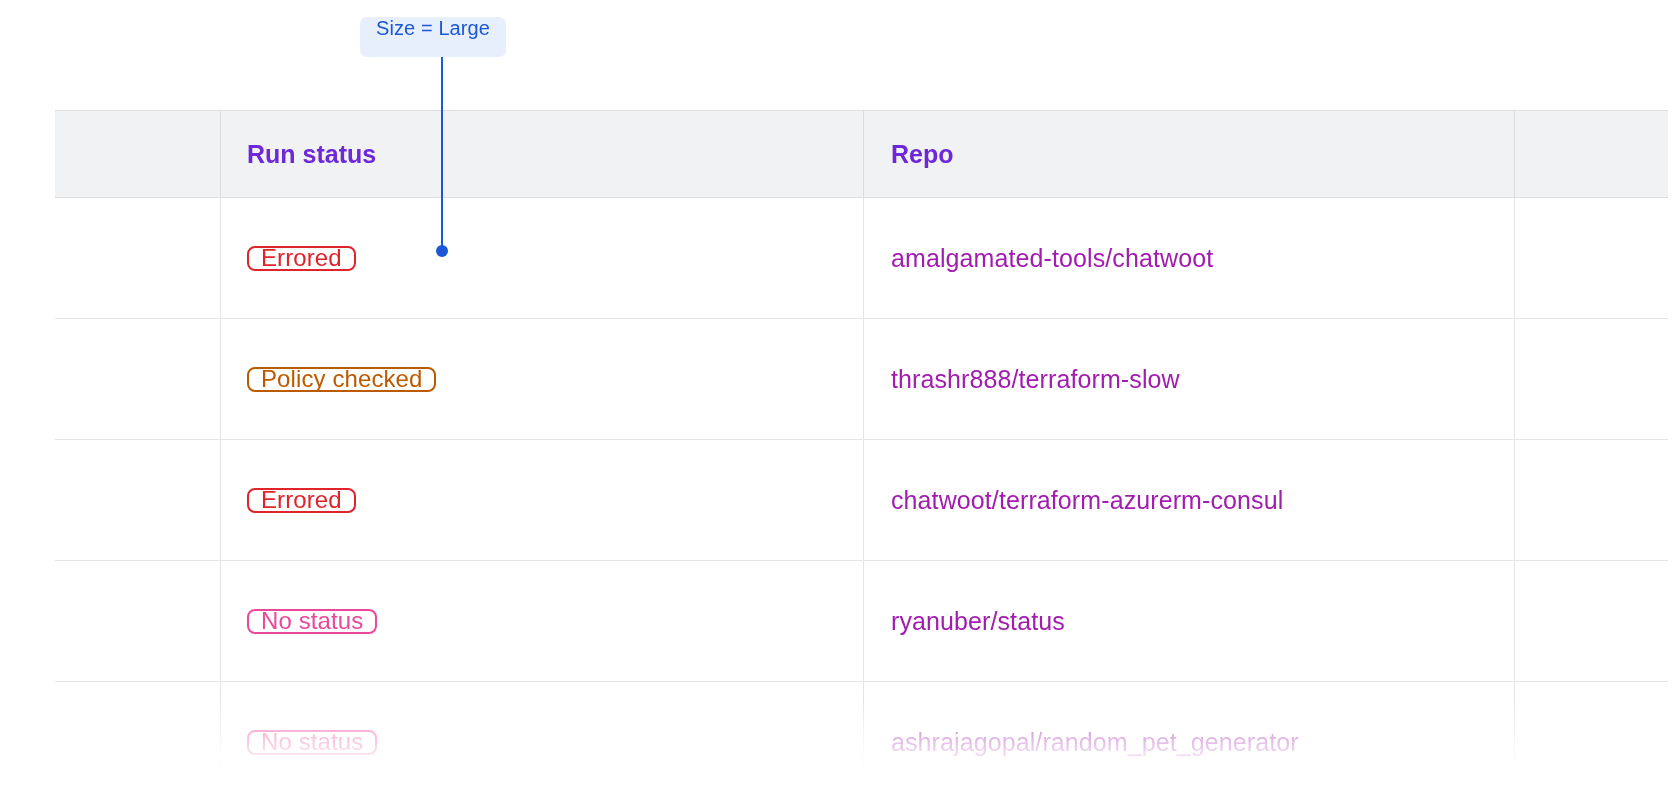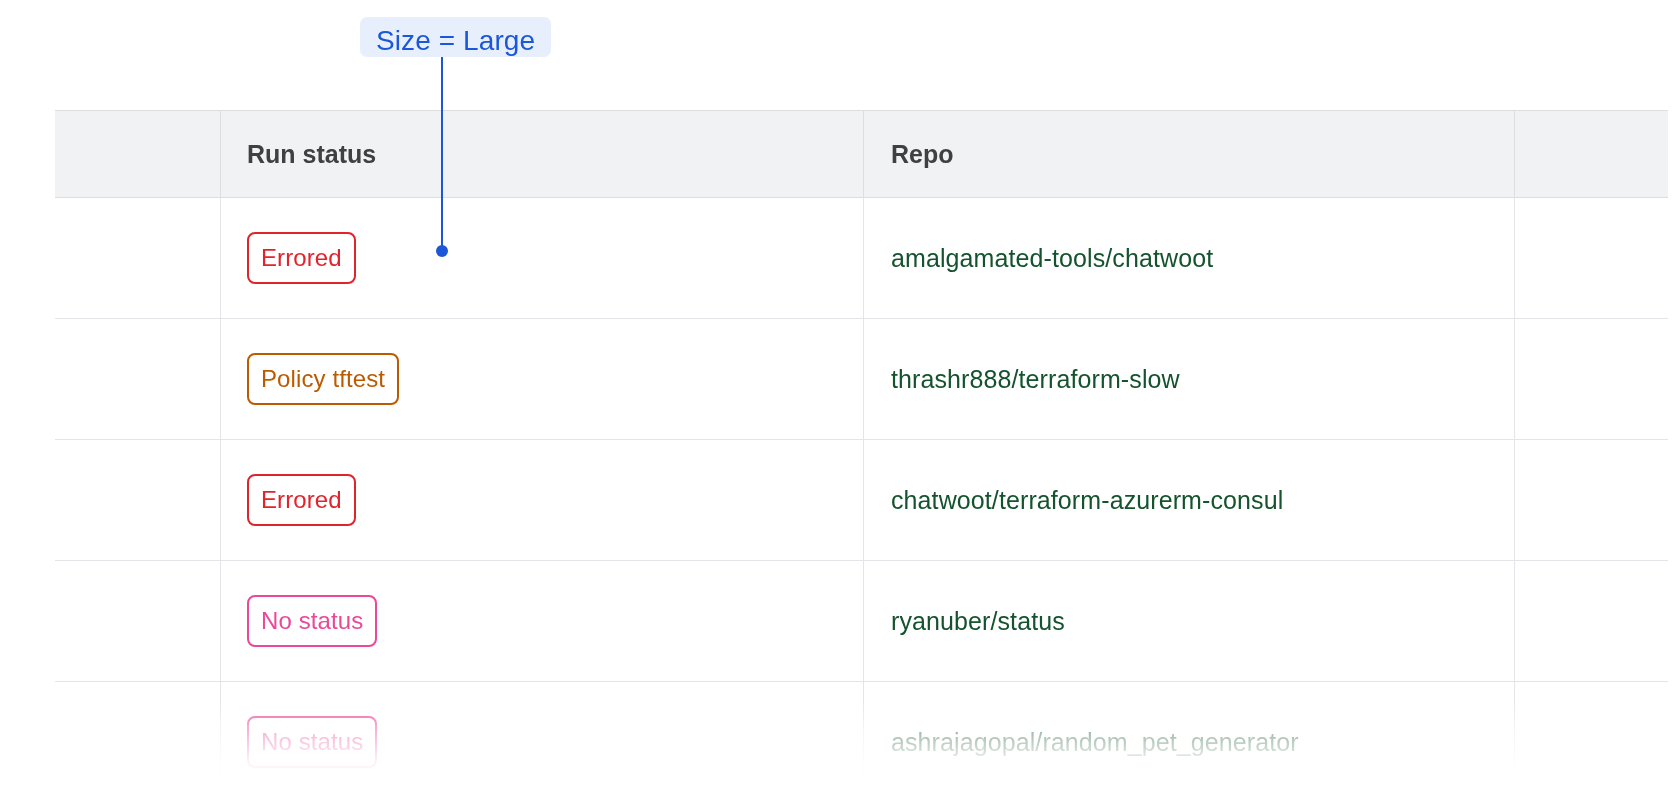--- a/index.html
+++ b/index.html
@@ -23,26 +23,26 @@
     height: 788px;
     pointer-events: none;
     z-index: 10;
   }
   .annotation-badge {
     position: absolute;
     left: 360px;
     top: 17px;
     height: 40px;
     display: flex;
-    align-items: flex-end;
+    align-items: flex-start;
     padding: 0 16px;
     background: #e8effc;
     border-radius: 7px;
     color: #1b57d6;
-    font-size: 28px;
+    font-size: 20px;
     letter-spacing: 0.1px;
     white-space: nowrap;
     pointer-events: auto;
   }
   .annotation-line {
     position: absolute;
     left: 441px;
     top: 57px;
     width: 2px;
     height: 194px;
@@ -74,21 +74,21 @@
     border-collapse: collapse;
     table-layout: fixed;
   }
   table.data-table thead th {
     background: #f1f2f3;
     height: 86px;
     border-top: 1px solid #dcdee0;
     border-bottom: 1px solid #dcdee0;
     font-size: 25px;
     font-weight: bold;
-    color: #404040;
+    color: #6d28d9;
     text-align: left;
     padding: 0;
     vertical-align: middle;
   }
   table.data-table tbody td {
     height: 120px;
     border-bottom: 1px solid #e4e5e8;
     padding: 0;
     vertical-align: middle;
     background: #ffffff;
@@ -110,31 +110,31 @@
 
   .th-inner { padding-left: 192px; }
   th.col-status .th-inner { padding-left: 26px; }
   th.col-repo   .th-inner { padding-left: 27px; }
 
   .cell-pad-status { padding-left: 26px; }
   .cell-pad-repo   { padding-left: 27px; }
 
   .repo-text {
     font-size: 25px;
-    color: #14532d;
+    color: #a21caf;
     letter-spacing: 0.1px;
     white-space: nowrap;
   }
 
   
   .status-badge {
     display: inline-flex;
     align-items: center;
     justify-content: center;
-    height: 52px;
+    height: 25px;
     padding: 0 12px;
     border-radius: 8px;
     border: 2px solid currentColor;
     font-size: 24px;
     letter-spacing: 0.1px;
     white-space: nowrap;
     background: #ffffff;
     box-sizing: border-box;
   }
   .status-errored        { color: #e0242c; }
@@ -189,21 +189,21 @@
           </td>
           <td class="col-repo">
             <div class="cell-pad-repo repo-text">amalgamated-tools/chatwoot</div>
           </td>
           <td class="col-tail"></td>
         </tr>
         <tr>
           <td class="col-select"></td>
           <td class="col-status">
             <div class="cell-pad-status"><span class="status-badge status-policy-checked">
-                <span class="badge-label">Policy tftest</span>
+                <span class="badge-label">Policy checked</span>
               </span></div>
           </td>
           <td class="col-repo">
             <div class="cell-pad-repo repo-text">thrashr888/terraform-slow</div>
           </td>
           <td class="col-tail"></td>
         </tr>
         <tr>
           <td class="col-select"></td>
           <td class="col-status">

